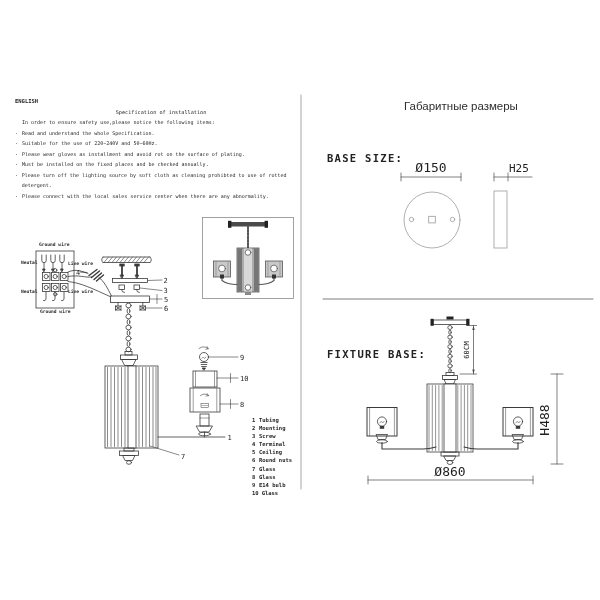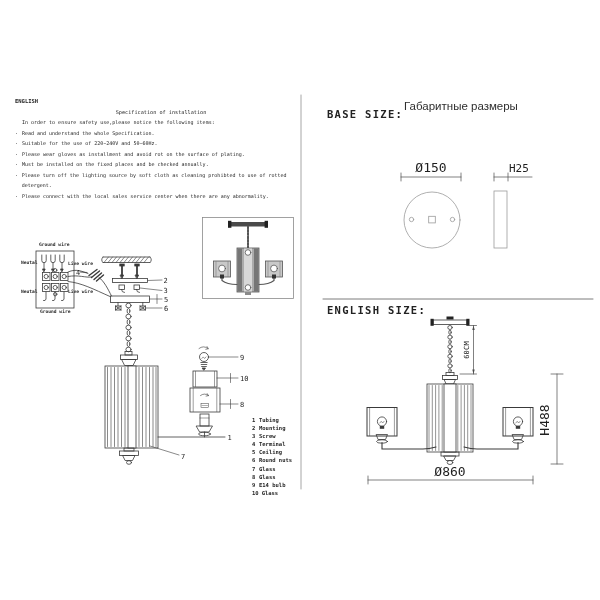--- a/index.html
+++ b/index.html
@@ -20,21 +20,21 @@
   .irow{display:flex;}
   .irow .bl{width:7px;text-align:left;}
   
   .wl{font-size:4.6px;font-weight:bold;line-height:5px;white-space:nowrap;}
   .legend{left:30px;top:318px;font-size:4.6px;font-weight:bold;line-height:9px;white-space:nowrap;}
   
   .plist{left:252px;top:416px;font-size:5.5px;font-weight:bold;line-height:8.1px;white-space:nowrap;}
   .prow .pn{display:inline-block;min-width:4px;margin-right:3px;}
   
   .ru-title{left:404px;top:100px;font-family:"Liberation Sans",sans-serif;font-size:11.5px;color:#2e2e2e;}
-  .size-h{font-size:10.5px;letter-spacing:1.3px;color:#222;font-weight:bold;}
+  .size-h{font-size:10.5px;letter-spacing:1.3px;color:#222;font-weight:bold;margin-top:44px;}
   .footer{left:180px;top:485px;font-family:"Liberation Sans",sans-serif;font-size:13.5px;color:#2b2b2b;white-space:nowrap;}
 </style>
 </head>
 <body>
 
 <div class="sheet">
 
   <svg width="600" height="600" viewBox="0 0 600 600">
     <g stroke="#3a3a3a" fill="none" stroke-width="0.8" stroke-linecap="round">
 
@@ -451,16 +451,16 @@
       <div class="prow">
       <span class="pn">9</span><span>E14 bulb</span>
     </div>
       <div class="prow">
       <span class="pn">10</span><span>Glass</span>
     </div>
     </div>
 
   <div class="abs ru-title">Габаритные размеры</div>
   <div class="abs size-h" style="left:327px;top:108px;">BASE SIZE:</div>
-  <div class="abs size-h" style="left:327px;top:304px;">ENGLISH SIZE:</div>
+  <div class="abs size-h" style="left:327px;top:304px;">FIXTURE BASE:</div>
 
 
 </div>
 
 </body></html>

